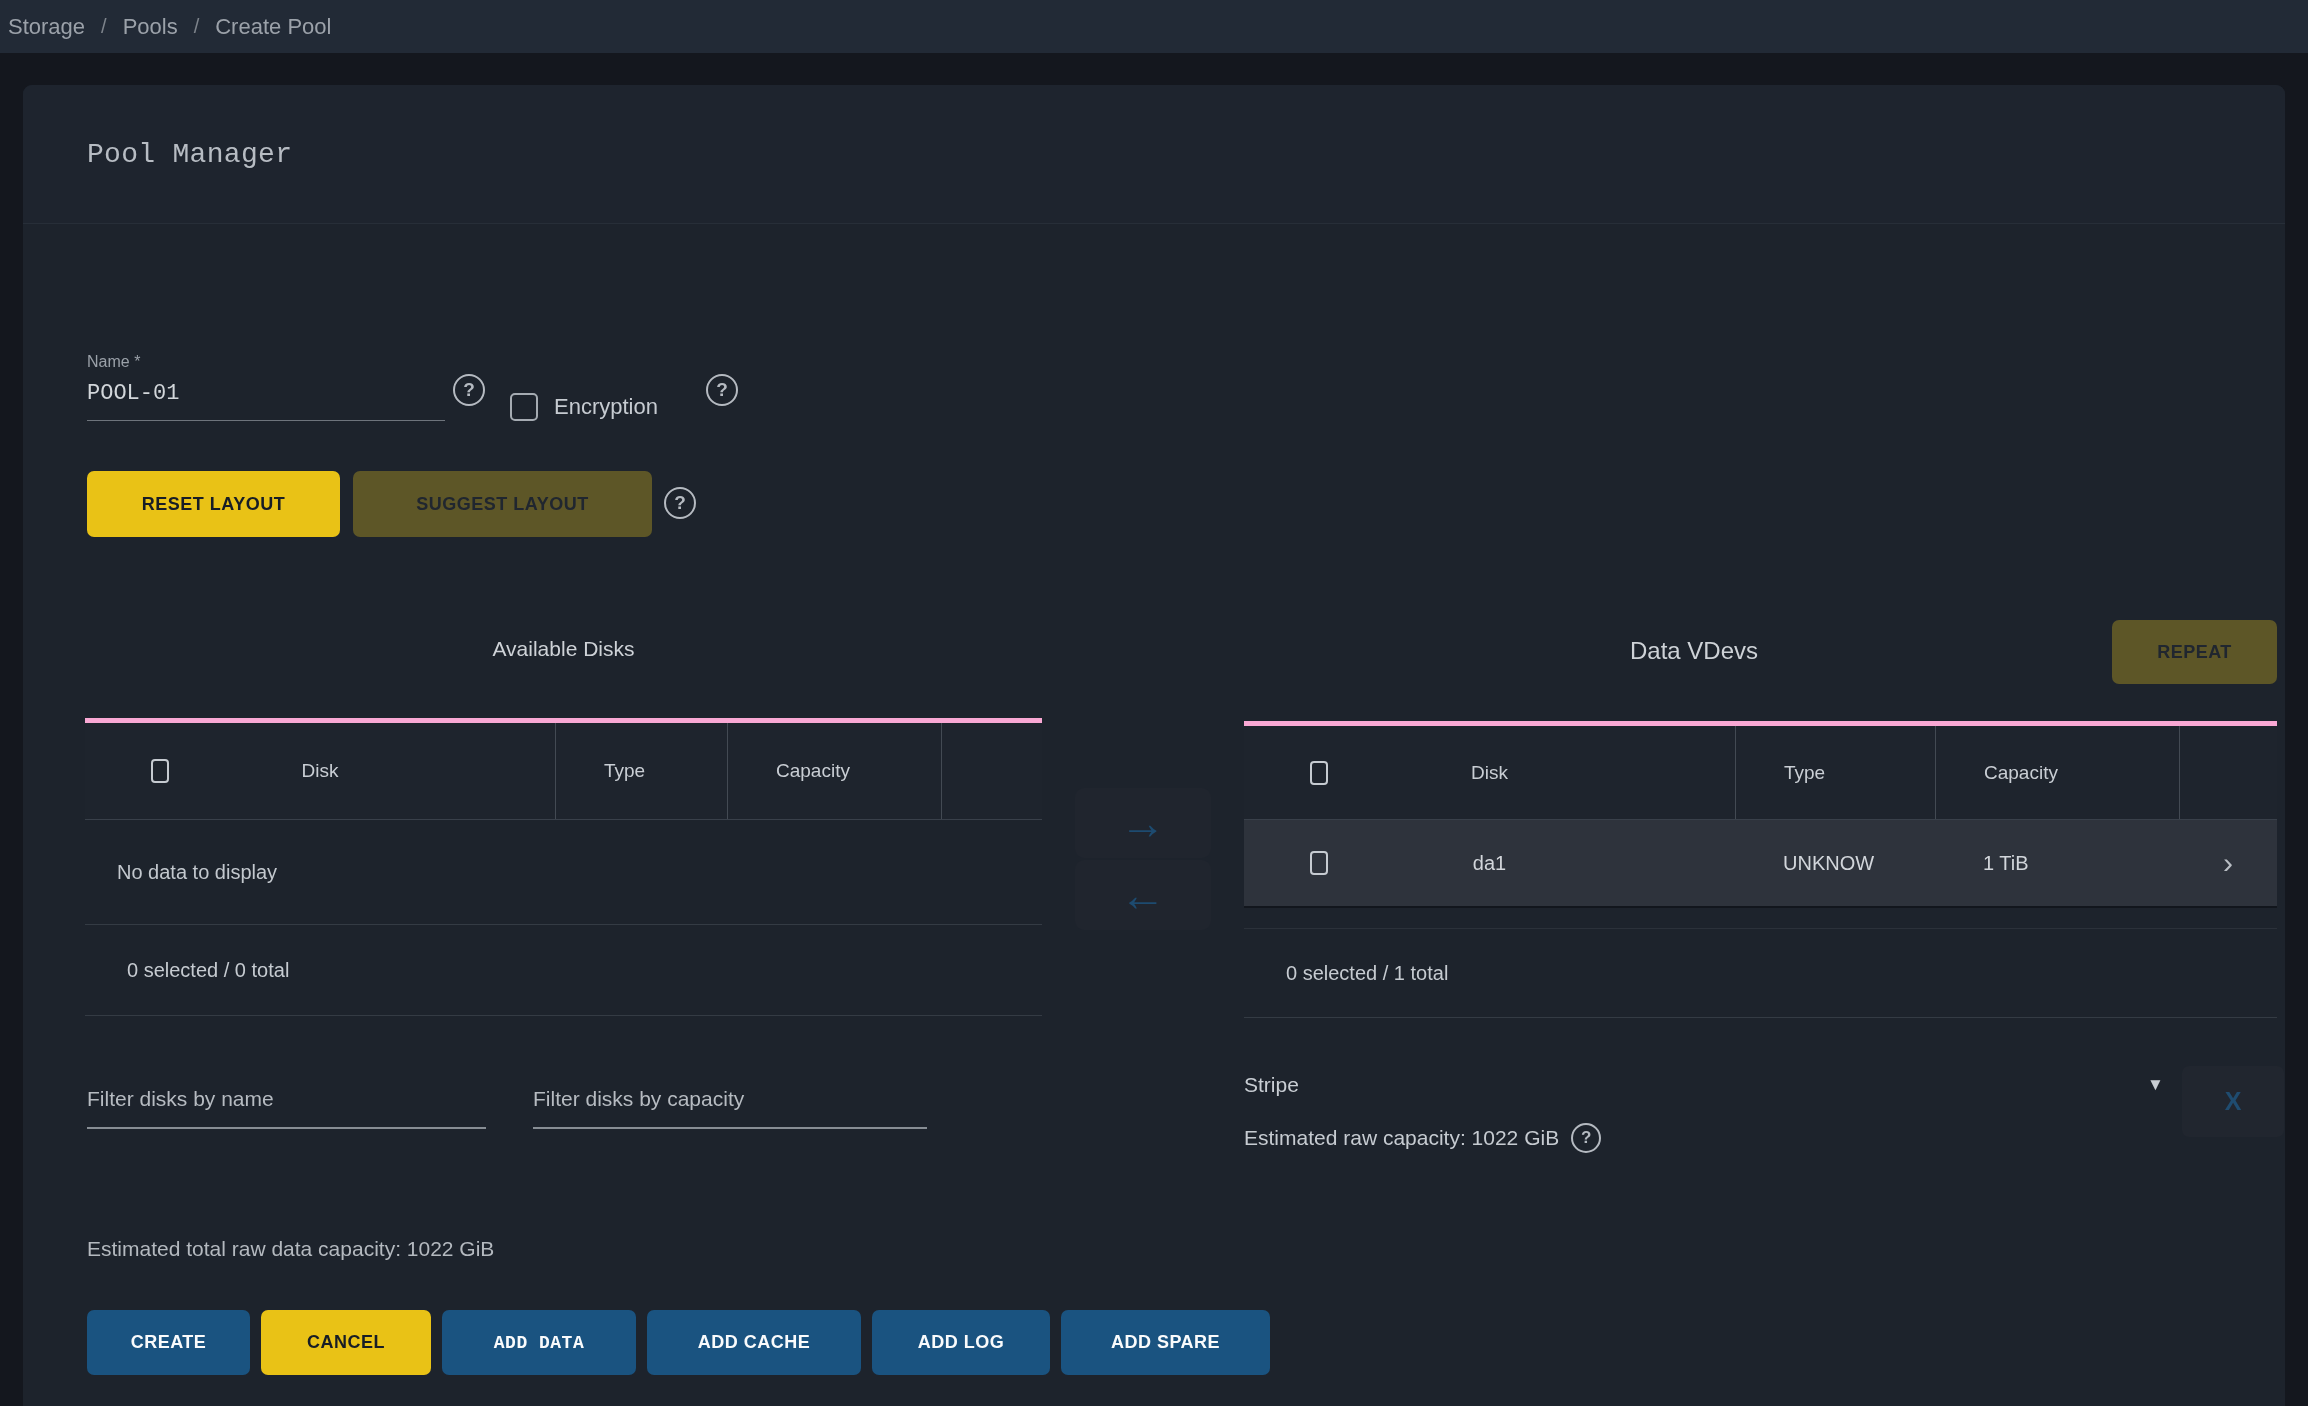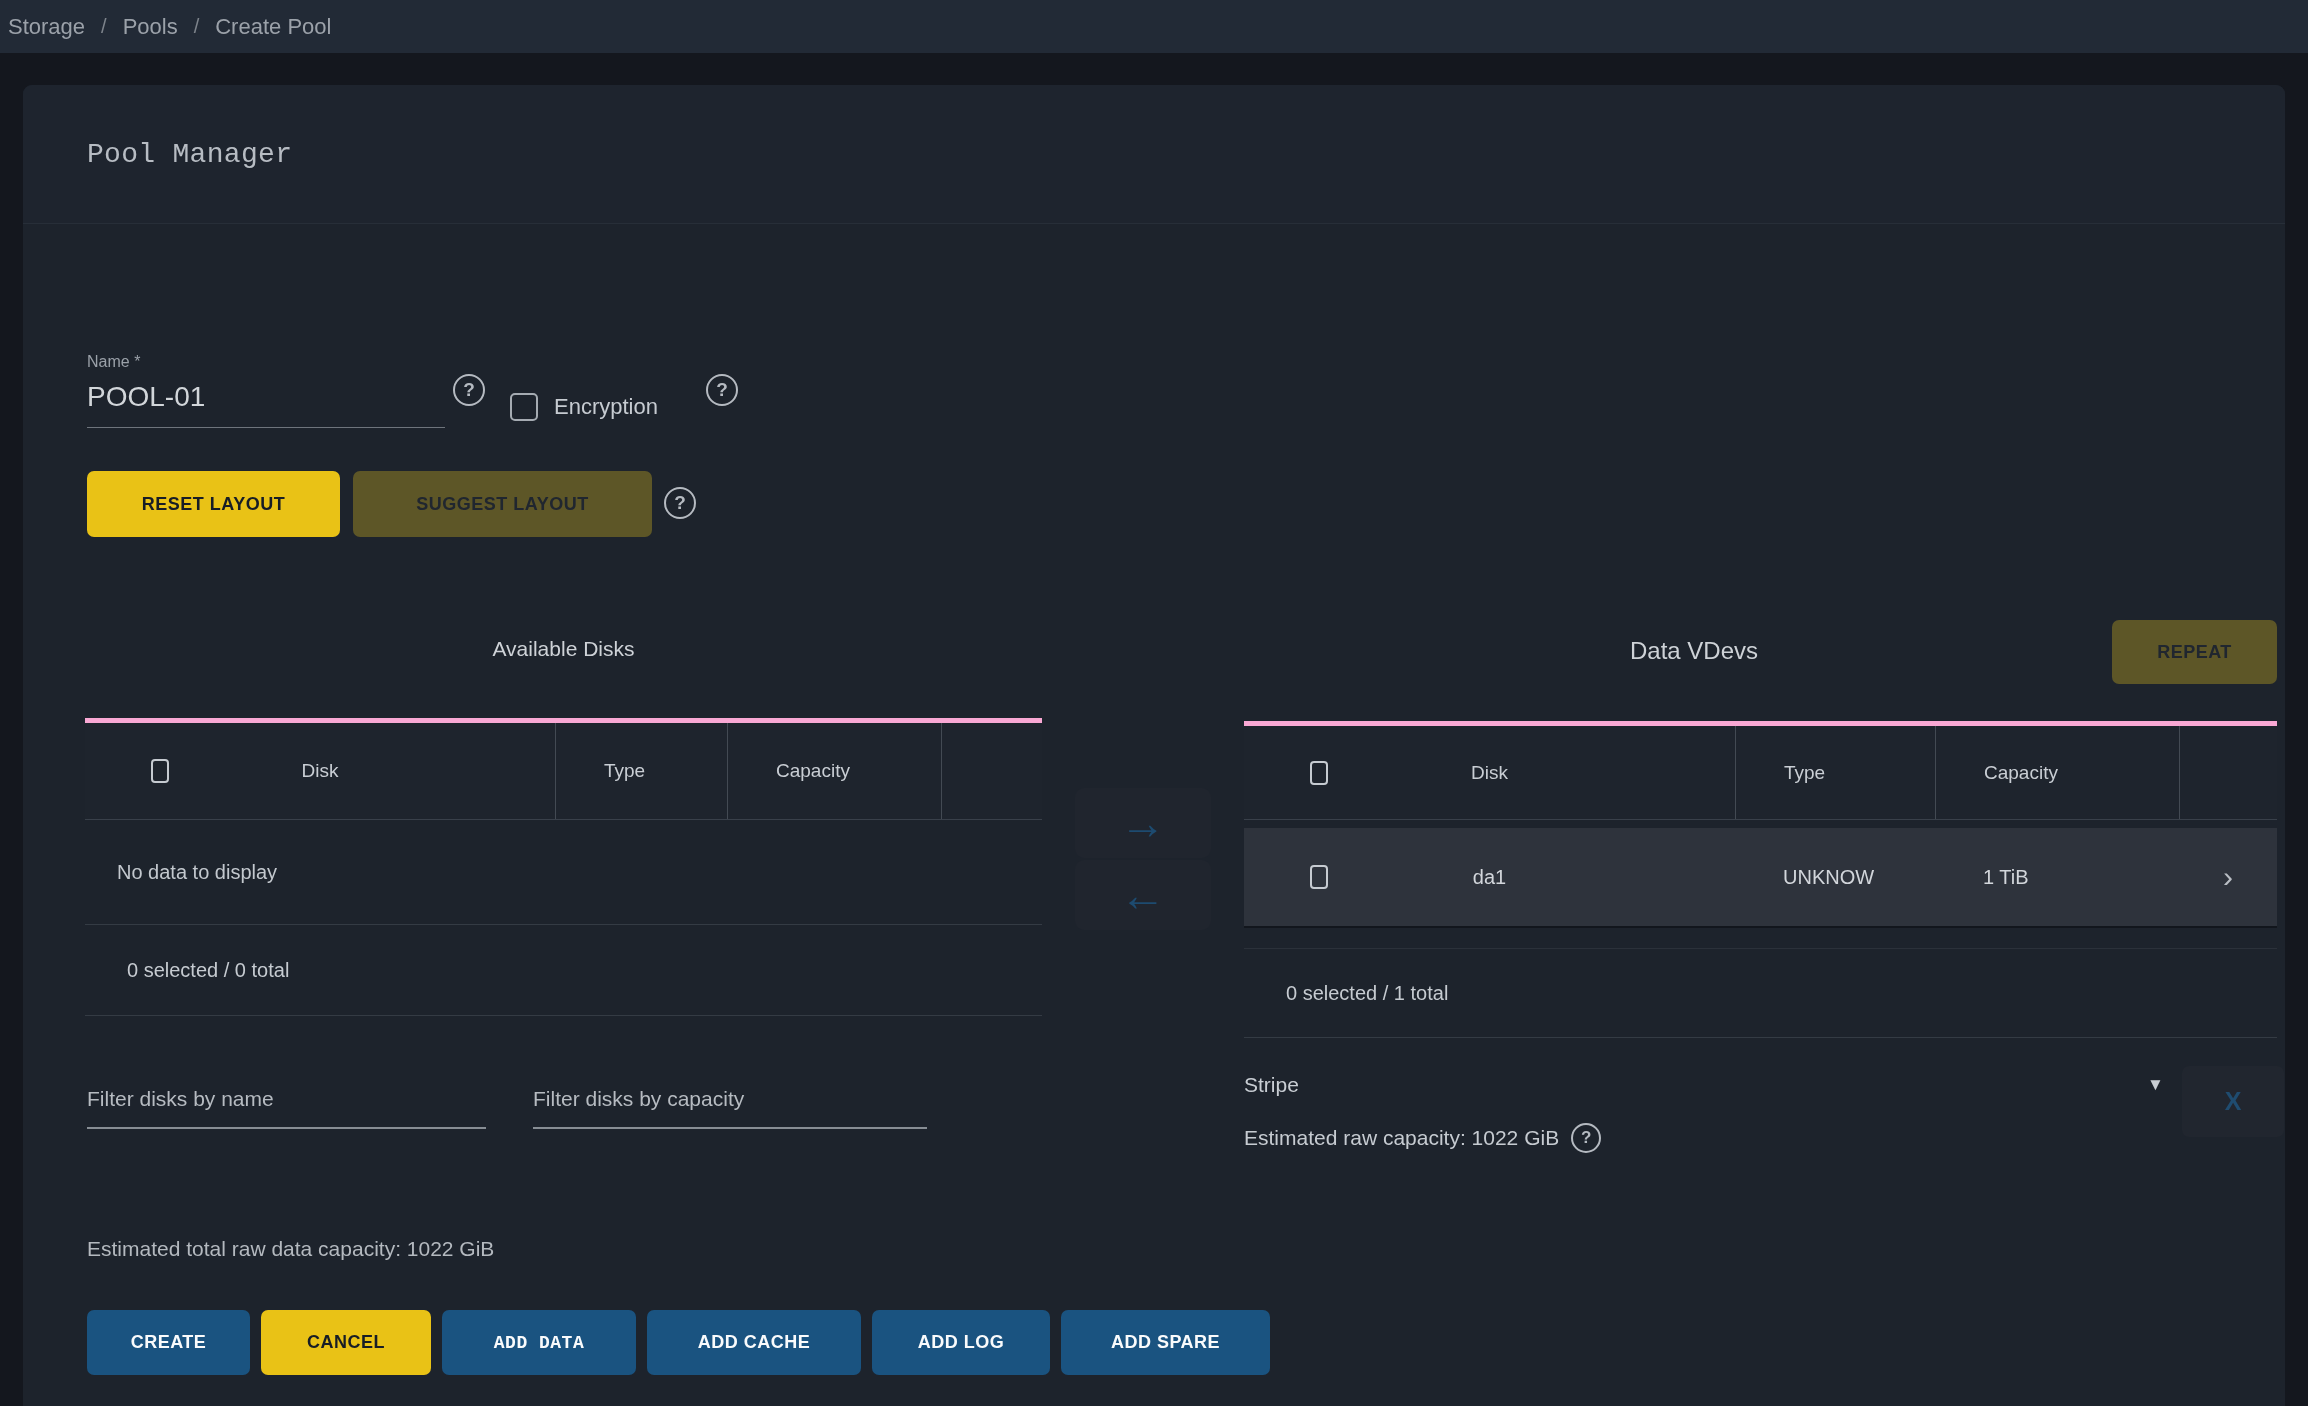--- a/index.html
+++ b/index.html
@@ -25,22 +25,22 @@
     border-bottom:1px solid #272e38; display:flex; align-items:center; padding-left:64px;
     background:#1e242e; border-radius:9px 9px 0 0;
   }
   .card-header h1 { font-size:28px; font-weight:400; color:#b7bcc3; letter-spacing:0.3px;font-family:Liberation Mono, monospace; }
 
   
   .name-label { position:absolute; left:64px; top:268px; font-size:16px; color:#9aa0a8; }
   .name-input {
     position:absolute; left:64px; top:296px; width:358px;
     background:transparent; border:none; outline:none;
-    border-bottom:1.5px solid #6e747c; color:#d2d6da; font-size:28px;
-    font-family:Liberation Sans, sans-serif; padding:0 0 14px 0;
+    border-bottom:1.5px solid #6e747c; color:#d2d6da; font-size:22px;
+    font-family:Liberation Mono, monospace; padding:0 0 14px 0;
   }
   .help-icon {
     width:32px; height:32px; border:2.5px solid #b5bac1; border-radius:50%;
     display:inline-flex; align-items:center; justify-content:center;
     color:#b5bac1; font-size:19px; font-weight:700; cursor:pointer; flex:none;
   }
   .help-name { position:absolute; left:430px; top:289px; }
   .help-enc  { position:absolute; left:683px; top:289px; }
   .help-layout { position:absolute; left:641px; top:402px; }
 
@@ -95,21 +95,21 @@
     background:transparent; cursor:pointer;
   }
   .empty-row {
     height:105px; display:flex; align-items:center; padding-left:32px;
     color:#c3c8ce; font-size:20px; border-bottom:1px solid #343b44;
   }
   .tfoot {
     height:91px; display:flex; align-items:center; padding-left:42px;
     color:#c6cbd1; font-size:20px; border-bottom:1px solid #343b44;
   }
-  .data-row { display:flex; height:100px; background:#2e333c; border-bottom:2px solid #12161d; cursor:pointer;margin-top:8px; }
+  .data-row { display:flex; height:88px; background:#2e333c; border-bottom:2px solid #12161d; cursor:pointer; }
   .td { display:flex; align-items:center; color:#d2d6db; font-size:20px; }
   .table-vdev .tfoot { margin-top:20px; border-top:1px solid #2b313a; height:90px; }
   .chev { color:#b9bec4; font-size:30px; line-height:1; cursor:pointer; }
 
   
   .move-btn {
     position:absolute; left:1052px; width:136px; height:70px;
     background:#20252e; border:none; border-radius:9px; cursor:pointer;
     display:flex; align-items:center; justify-content:center;
     color:#1d4b70; font-size:46px; font-family:inherit;

